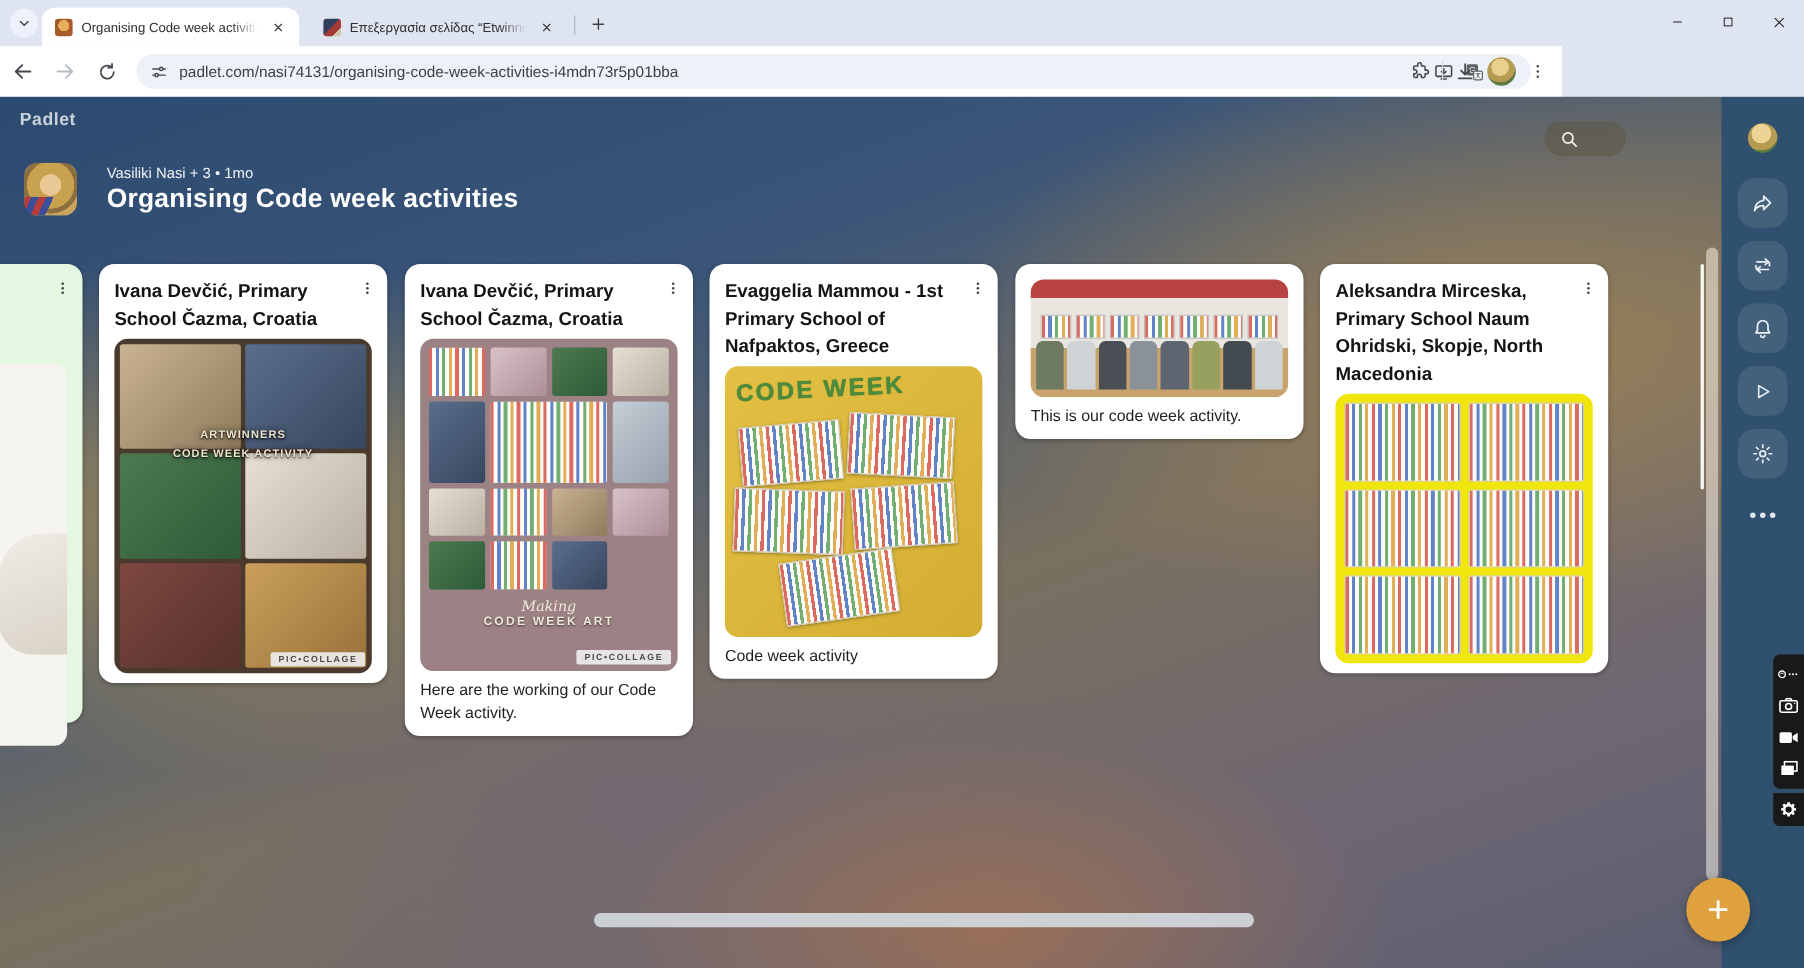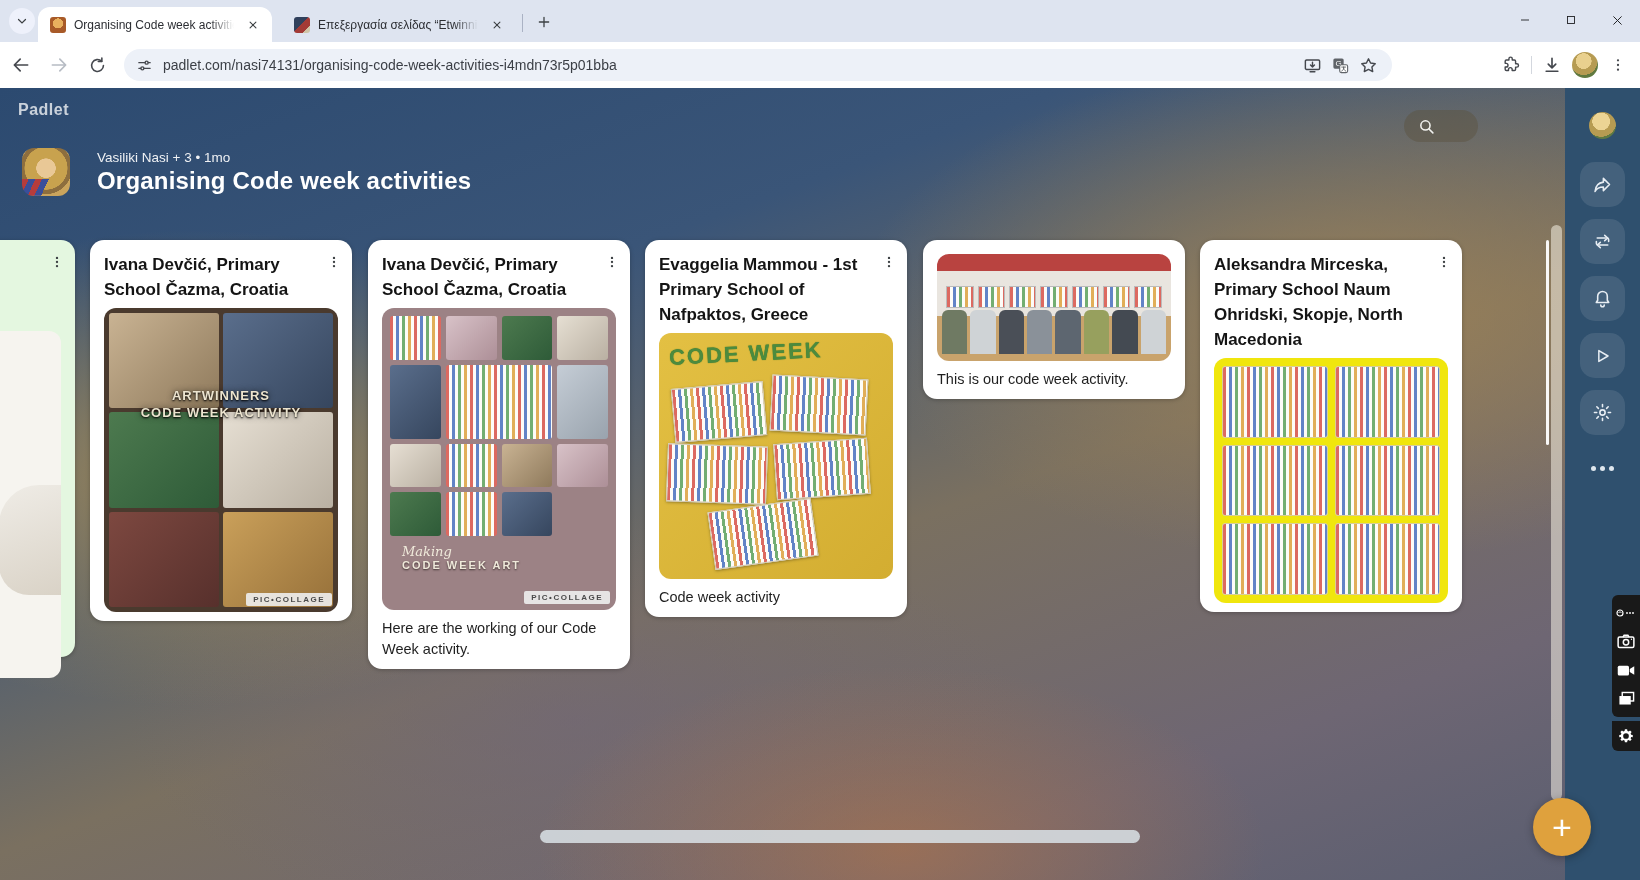--- a/index.html
+++ b/index.html
@@ -15,21 +15,21 @@
   .tab-divider { position:absolute; top:14px; left:522px; width:1px; height:18px; background:#aab2c4; }
   .favicon { width:16px; height:16px; border-radius:3px; flex:0 0 16px; }
   .fav1 { background:radial-gradient(circle at 50% 40%, #e8b05e 0 40%, #a85a28 41% 100%); }
   .fav2 { background:linear-gradient(135deg,#30405c 0 45%, #a23a36 46% 75%, #cfc5a8 76%); }
   .tab-title { white-space:nowrap; overflow:hidden; max-width:160px; -webkit-mask-image:linear-gradient(90deg,#000 85%,transparent); mask-image:linear-gradient(90deg,#000 85%,transparent); }
   .tab-close { width:18px; height:18px; border-radius:9px; display:flex; align-items:center; justify-content:center; margin-left:auto; }
   .newtab-btn { position:absolute; top:9px; left:531px; width:26px; height:26px; border-radius:13px; display:flex; align-items:center; justify-content:center; }
   .wincontrols { position:absolute; top:0; right:0; height:40px; display:flex; }
   .winbtn { width:46px; height:40px; display:flex; align-items:center; justify-content:center; color:#202124; }
 
-  #toolbar { position:absolute; top:42px; left:0; width:1640px; height:46px; background:#ffffff; display:flex; align-items:center; }
+  #toolbar { position:absolute; top:42px; left:0; width:1420px; height:46px; background:#ffffff; display:flex; align-items:center; }
   .navicon { width:34px; height:34px; border-radius:17px; display:flex; align-items:center; justify-content:center; margin-left:4px; }
   #omnibox { position:absolute; left:124px; top:7px; width:1268px; height:32px; background:#edf1f8; border-radius:16px; display:flex; align-items:center; padding:0 10px 0 12px; }
   #url-text { font-size:14px; color:#3b3f46; margin-left:10px; flex:1; white-space:nowrap; overflow:hidden; }
   .boxicon { width:28px; height:28px; display:flex; align-items:center; justify-content:center; border-radius:14px; }
   .tb-right { position:absolute; right:8px; top:7px; height:32px; display:flex; align-items:center; gap:6px; }
   .tb-sep { width:1px; height:18px; background:#d3d7de; }
   .profile-avatar { width:26px; height:26px; border-radius:13px; background:radial-gradient(circle at 45% 35%, #e9d08e 0 35%, #b69b52 36% 62%, #60793f 63%); }
 
   
   #page { position:absolute; top:88px; left:0; width:1640px; height:792px; overflow:hidden;
@@ -68,26 +68,26 @@
   .p5 { background:linear-gradient(135deg,#5a6e8c,#36465e); }
   .p6 { background:linear-gradient(135deg,#d8c2c8,#ad8f97); }
   .p7 { background:linear-gradient(135deg,#c5cdd6,#99a3ad); }
   .p8 { background:linear-gradient(135deg,#caa05a,#97713a); }
   .strokes { background:
       repeating-linear-gradient(90deg, rgba(214,80,70,0.85) 0 3px, transparent 3px 6px, rgba(70,110,190,0.85) 6px 9px, transparent 9px 12px, rgba(90,160,90,0.85) 12px 15px, transparent 15px 18px, rgba(220,160,60,0.85) 18px 21px, transparent 21px 24px),
       #fdfcf8; }
 
   #card1 .card-img { height:304px; background:#4a3a2e; }
   #card1 .collage-grid { grid-template-columns:1fr 1fr; grid-template-rows:repeat(3,1fr); }
-  .img-banner { position:absolute; left:0; right:0; top:26%; text-align:center; color:#ece4cf; font-weight:800; font-size:13px; letter-spacing:1px; text-shadow:0 1px 2px #000, 0 0 6px rgba(0,0,0,0.7); line-height:17px; }
+  .img-banner { position:absolute; left:0; right:0; top:26%; text-align:center; color:#ece4cf; font-weight:800; font-size:10px; letter-spacing:1px; text-shadow:0 1px 2px #000, 0 0 6px rgba(0,0,0,0.7); line-height:17px; }
 
   #card2 .card-img { height:302px; background:#9c8285; padding:0; }
   #card2 .collage-grid { grid-template-columns:repeat(4,1fr); grid-template-rows:1fr 1.7fr 1fr 1fr; gap:5px; padding:8px; height:78%; }
   .wide-cell { grid-column:2 / span 2; }
-  .img-caption2 { position:absolute; left:0; right:0; bottom:13%; text-align:left; color:#efe9da;margin-left:20px; }
+  .img-caption2 { position:absolute; left:0; right:0; bottom:13%; text-align:center; color:#efe9da; }
   .img-caption2 .script { font-style:italic; font-size:13px; font-family:"DejaVu Serif", serif; }
   .img-caption2 .caps { font-size:11px; font-weight:800; letter-spacing:2px; text-shadow:0 1px 2px #3a2d2d; }
 
   #card3 .card-img { height:246px; background:linear-gradient(135deg,#e3c043,#d3ad31); }
   .codeweek-text { position:absolute; top:8px; left:10px; font-size:22px; font-weight:800; color:#4c8b3e; letter-spacing:2px; transform:rotate(-3deg); text-shadow:0 0 1px #2f6b2a; }
   .sheet { position:absolute; border:1px solid #cfc6ae; box-shadow:0 1px 3px rgba(0,0,0,0.35); }
 
   #card4 .card-img { height:107px;
     background:
       linear-gradient(#b94340 0 16%, #e9e5df 16% 58%, #c9a36c 58% 100%); }

